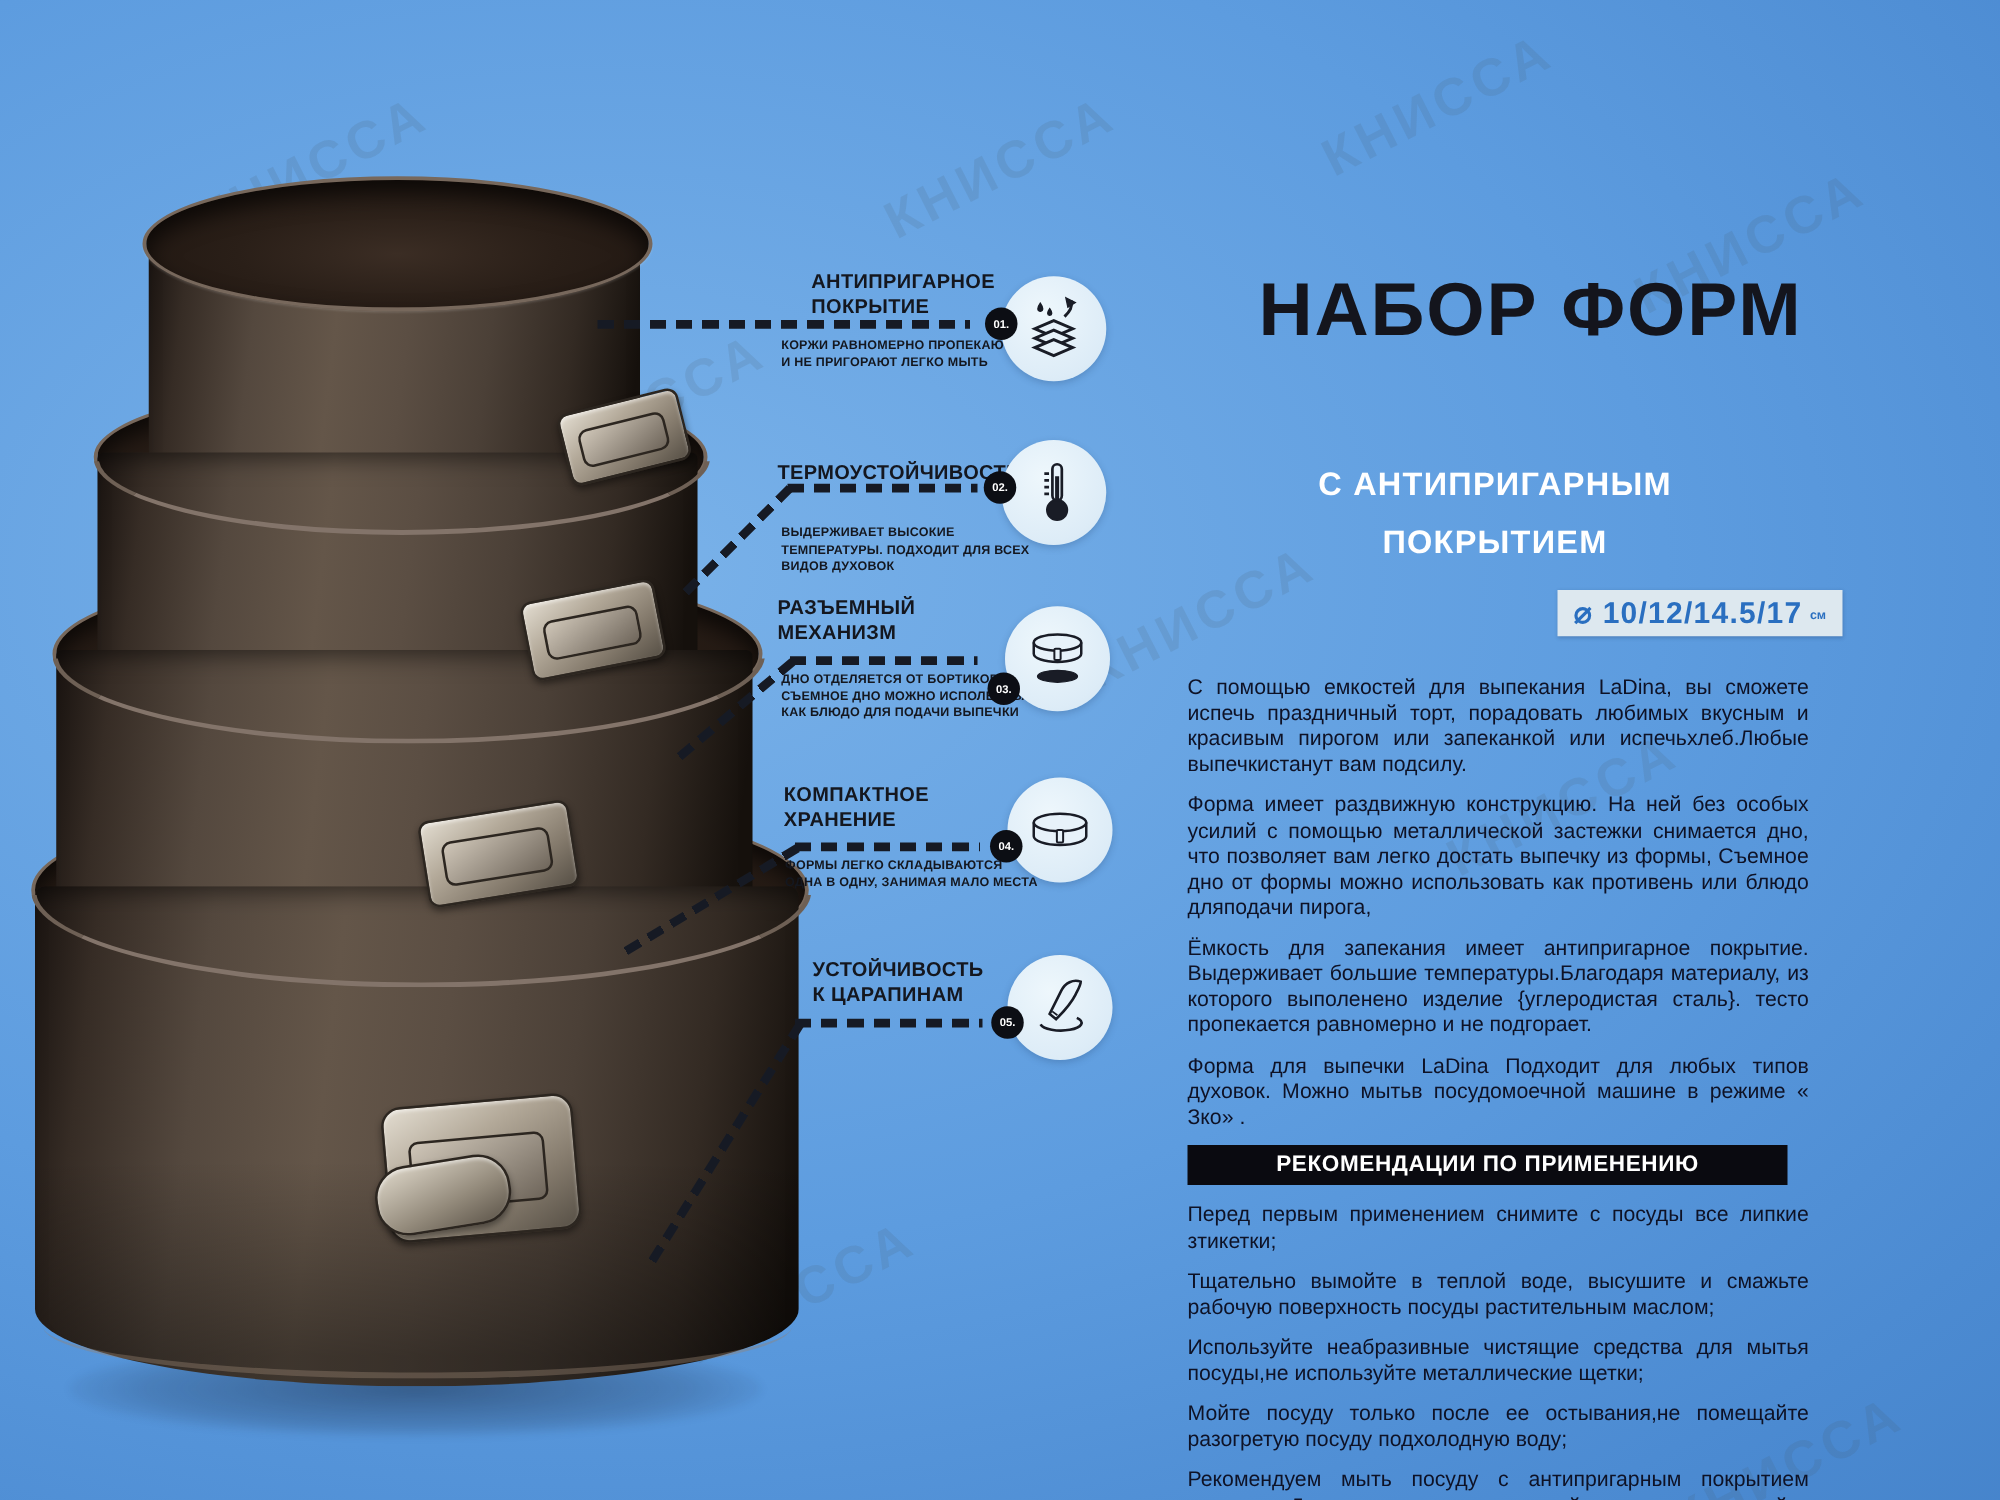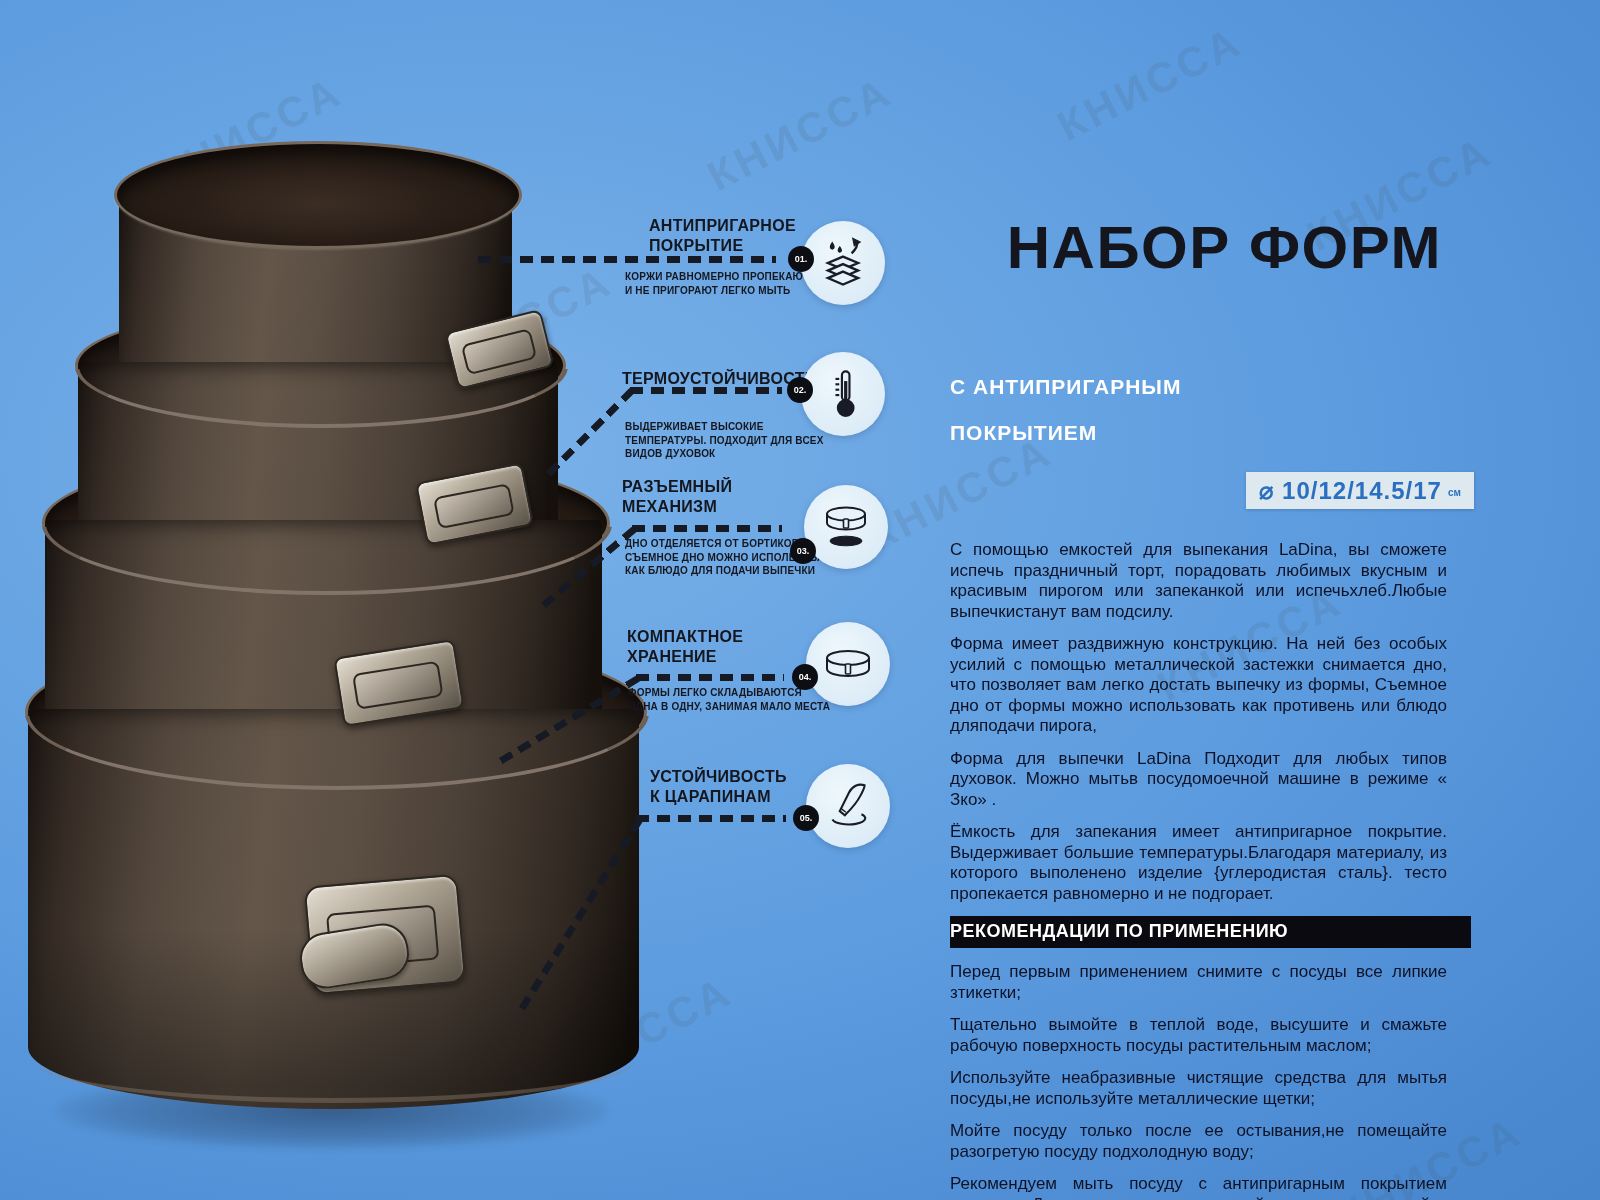--- a/index.html
+++ b/index.html
@@ -47,30 +47,30 @@
       font-size:9px;font-weight:bold;display:flex;align-items:center;justify-content:center;z-index:2;}
   .f-icon{position:absolute;width:84px;height:84px;border-radius:50%;
       background:radial-gradient(circle at 40% 35%, #eef7fc 0%, #ddecf7 70%, #d2e4f1 100%);
       display:flex;align-items:center;justify-content:center;
       box-shadow:0 2px 6px rgba(30,60,100,.25);}
   .f-icon svg{display:block;}
   
   .rightcol{position:absolute;inset:0;z-index:3;margin-top:20px;}
   .h-title{position:absolute;left:950px;top:192px;width:492px;text-align:right;
       color:#14151d;font-weight:bold;font-size:60px;line-height:72px;letter-spacing:1.5px;}
-  .h-sub{position:absolute;left:950px;top:344px;width:492px;text-align:left;
-      color:#ffffff;font-weight:bold;font-size:21px;line-height:46px;letter-spacing:1px;}
+  .h-sub{position:absolute;left:950px;top:344px;width:492px;text-align:center;
+      color:#ffffff;font-weight:bold;font-size:26px;line-height:46px;letter-spacing:1px;}
   .size-badge{position:absolute;left:1246px;top:452px;height:37px;padding:0 13px;
       background:#dde8ef;color:#2a6fc0;font-weight:bold;display:flex;align-items:center;gap:6px;
       box-shadow:0 1px 3px rgba(20,40,80,.25);}
   .size-badge .d{font-size:24px;letter-spacing:1px;}
   .size-badge .u{font-size:10px;align-self:center;margin-top:3px;}
   .body-col{position:absolute;left:950px;top:520px;width:497px;}
   .body-col p{margin:0 0 12px 0;color:#0e1226;font-size:17px;line-height:20.5px;text-align:justify;}
-  .banner{width:521px;margin:10px 0 14px 0;background:#0a0a10;color:#ffffff;text-align:left;
+  .banner{width:480px;margin:10px 0 14px 0;background:#0a0a10;color:#ffffff;text-align:center;
       font-weight:bold;font-size:18px;letter-spacing:.5px;padding:5px 0 6px 0;}
 </style>
 </head>
 <body>
 
 <div class="stage">
 
   <div class="wm" style="left:150px;top:110px">КНИССА</div>
   <div class="wm" style="left:420px;top:300px">КНИССА</div>
   <div class="wm" style="left:700px;top:110px">КНИССА</div>
@@ -212,22 +212,22 @@
       <div>ПОКРЫТИЕМ</div>
     </div>
     <div class="size-badge">
       <span class="d">⌀ 10/12/14.5/17</span>
       <span class="u">см</span>
     </div>
 
     <div class="body-col">
       <p>С помощью емкостей для выпекания LaDina, вы сможете испечь праздничный торт, порадовать любимых вкусным и красивым пирогом или запеканкой или испечьхлеб.Любые выпечкистанут вам подсилу.</p>
       <p>Форма имеет раздвижную конструкцию. На ней без особых усилий с помощью металлической застежки снимается дно, что позволяет вам легко достать выпечку из формы, Съемное дно от формы можно использовать как противень или блюдо дляподачи пирога,</p>
+      <p>Ёмкость для запекания имеет антипригарное покрытие. Выдерживает большие температуры.Благодаря материалу, из которого выполенено изделие  {углеродистая сталь}.   тесто пропекается  равномерно и не подгорает.</p>
       <p>Форма для выпечки LaDina Подходит для любых типов духовок. Можно мытьв посудомоечной машине в режиме « Зко» .</p>
-      <p>Ёмкость для запекания имеет антипригарное покрытие. Выдерживает большие температуры.Благодаря материалу, из которого выполенено изделие  {углеродистая сталь}.   тесто пропекается  равномерно и не подгорает.</p>
 
       <div class="banner">РЕКОМЕНДАЦИИ ПО ПРИМЕНЕНИЮ</div>
 
       <p>Перед первым применением снимите с посуды все липкие зтикетки;</p>
       <p>Тщательно вымойте в  теплой воде, высушите и смажьте рабочую поверхность посуды растительным маслом;</p>
       <p>Используйте неабразивные чистящие средства для мытья посуды,не используйте металлические щетки;</p>
       <p>Мойте посуду только после ее остывания,не помещайте разогретую посуду подхолодную воду;</p>
       <p>Рекомендуем мыть посуду с антипригарным покрытием вручную. Для мытья впосудомоечной машине используйте щадящие средства с pH 6-8, в противном  случае дно посуды может потемнеть, а на участках без  покрытия {проточенное  дно, место крепления ручки} может образоваться серый налет.</p>
     </div>
   </div>

